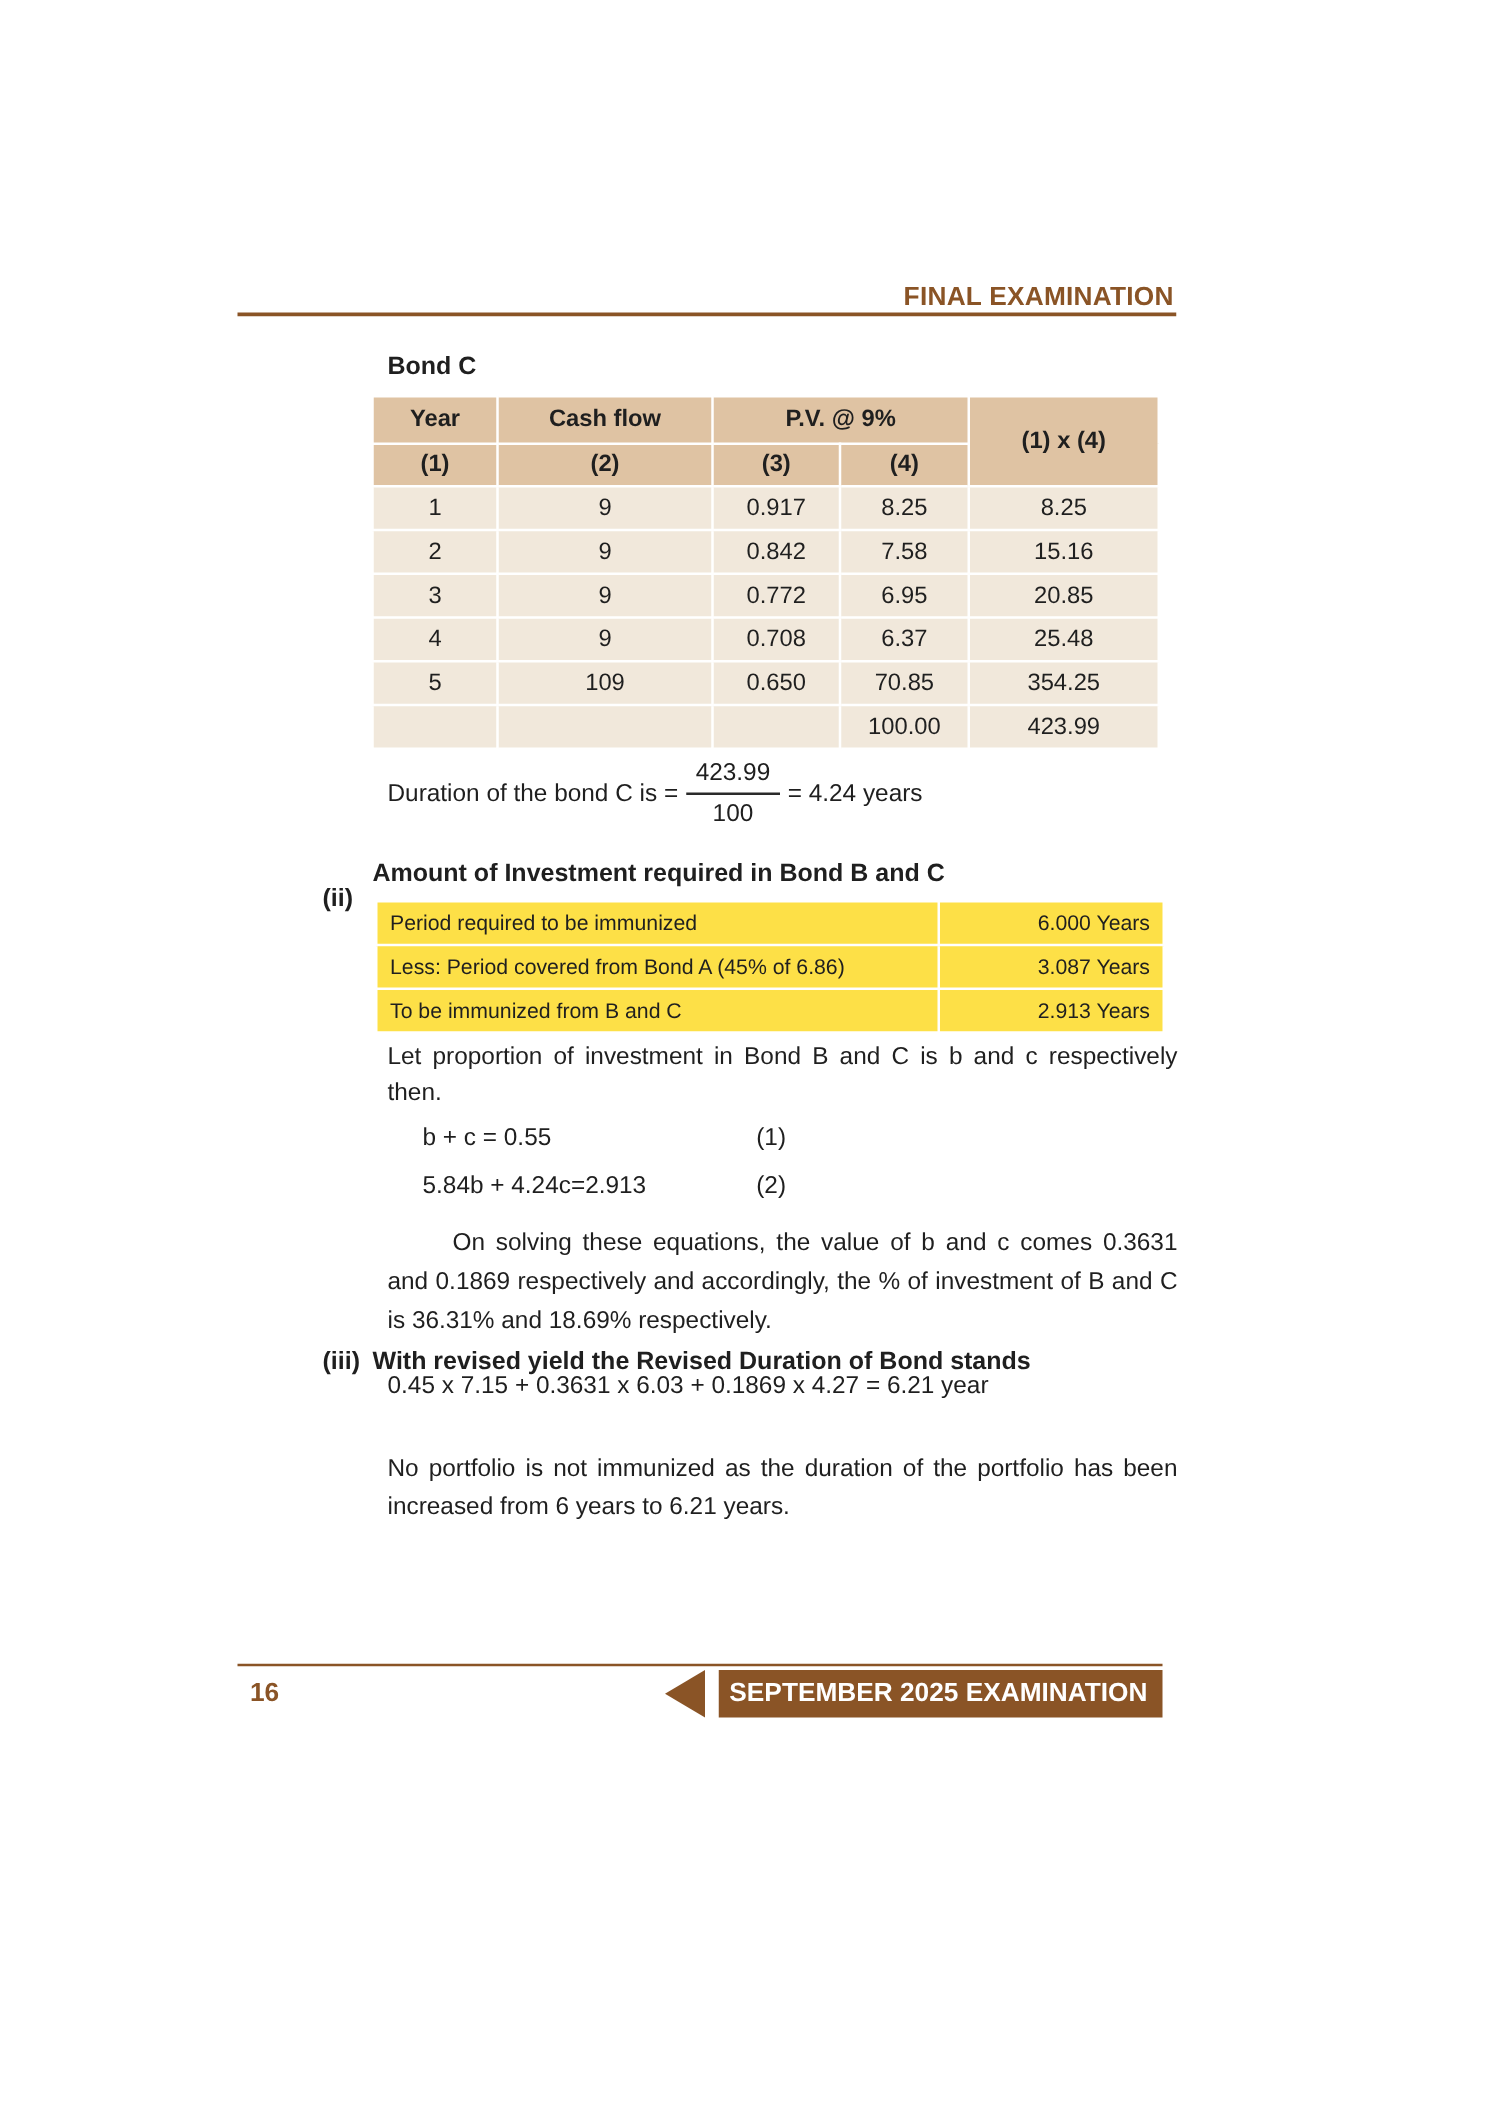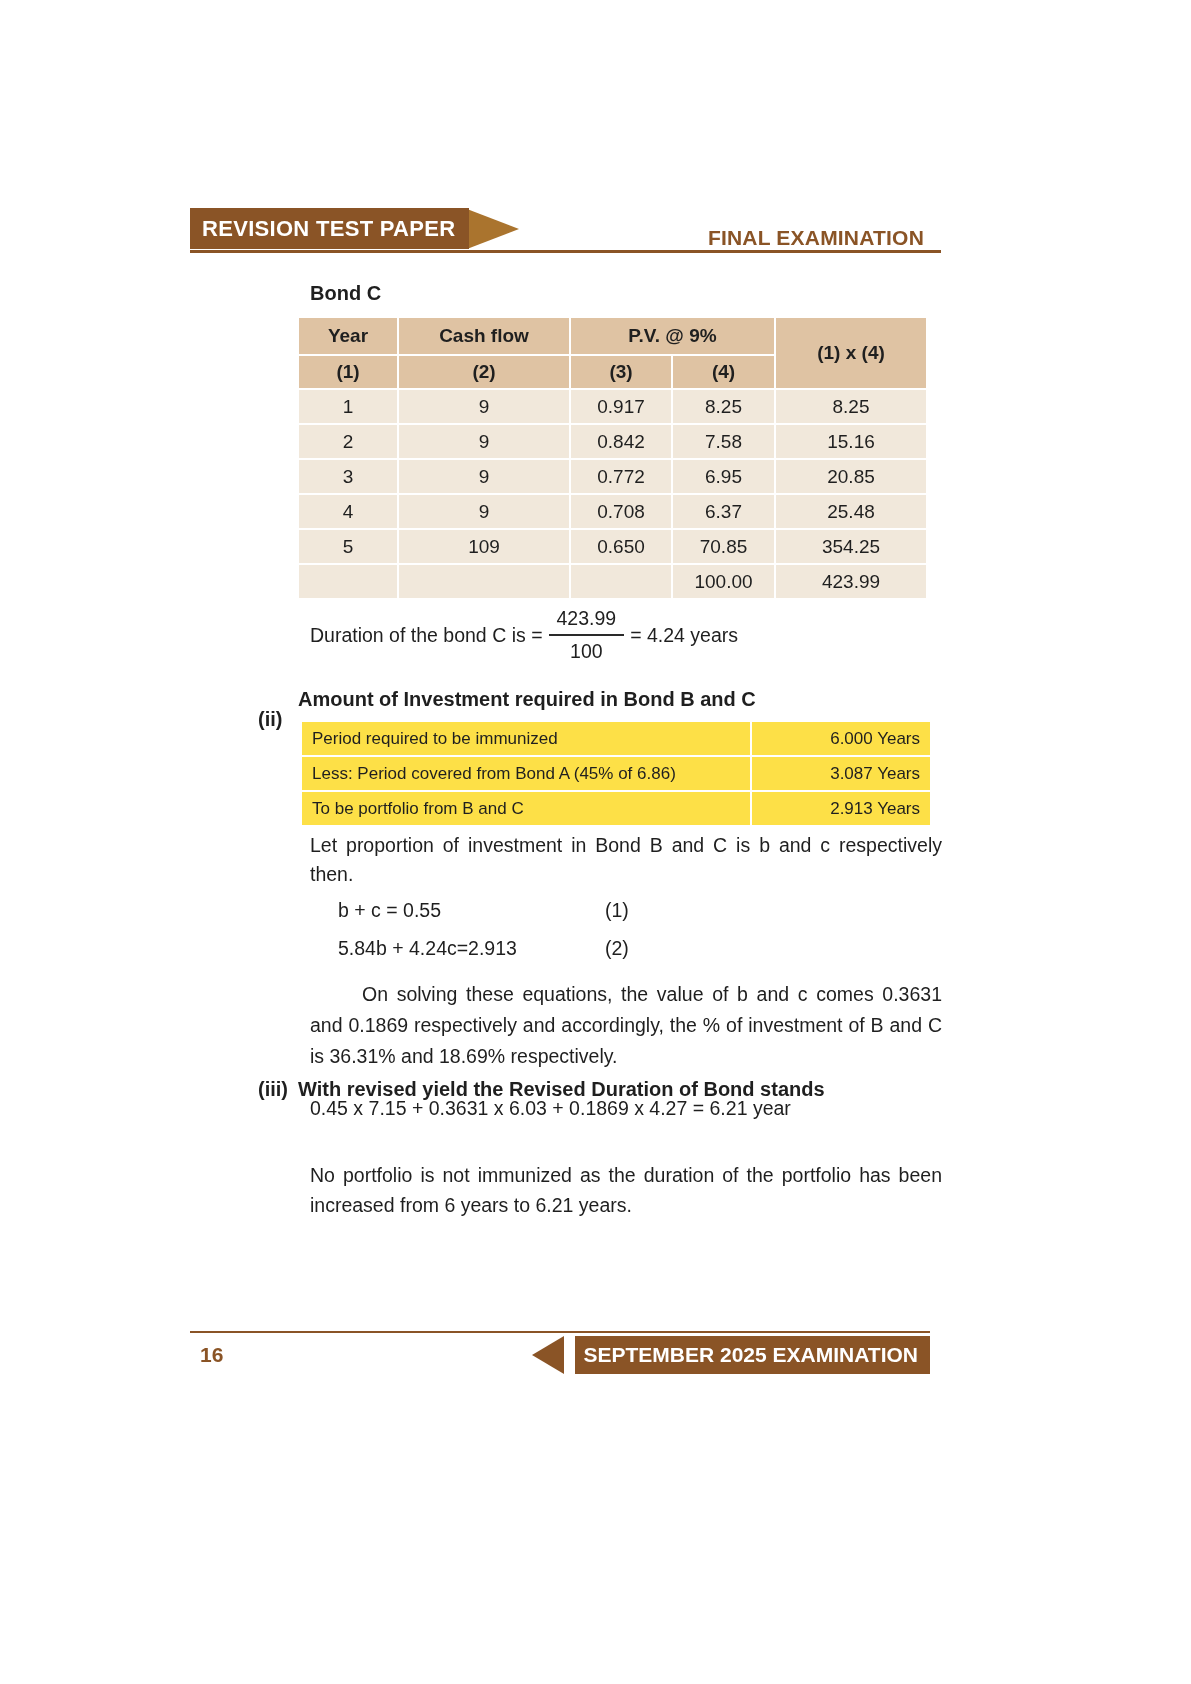--- a/index.html
+++ b/index.html
@@ -19,21 +19,21 @@
     position:relative; z-index:2; height:41px; display:flex; align-items:center;
     background:#8a5426; color:#ffffff; font-weight:bold; font-size:22px;
     padding:0 14px 0 12px; letter-spacing:0.3px;
   }
   .banner-arrow-right {
     width:0; height:0; margin-left:-2px;
     border-top:20.5px solid transparent; border-bottom:20.5px solid transparent;
     border-left:52px solid #aa742e;
   }
   .header-right {
-    position:absolute; right:267px; top:226px;
+    position:absolute; right:252px; top:226px;
     color:#8a5426; font-weight:bold; font-size:21px; letter-spacing:0.2px;
   }
   .header-rule { position:absolute; left:190px; top:250px; width:751px; height:3px; background:#8a5426; }
 
   
   .bond-title { position:absolute; left:310px; top:282px; font-size:20px; font-weight:bold; }
 
   
   .t1 { position:absolute; left:297px; top:316px; border-collapse:collapse; table-layout:fixed; }
   .t1 th, .t1 td {
@@ -83,24 +83,20 @@
     height:38px; display:flex; align-items:center;
     background:#8a5426; color:#ffffff; font-weight:bold; font-size:21px; padding:0 12px 0 8px;
   }
   .page-number { position:absolute; left:200px; top:1343px; color:#8a5426; font-weight:bold; font-size:21px; }
 </style>
 </head>
 <body>
 
 <div class="page">
 
-  <div class="header-banner">
-    <div class="bar">REVISION TEST PAPER</div>
-    <div class="banner-arrow-right"></div>
-  </div>
   <div class="header-right">FINAL EXAMINATION</div>
   <div class="header-rule"></div>
 
   <div class="bond-title">Bond C</div>
 
   <table class="t1">
     <colgroup>
       <col style="width:100px">
         <col style="width:172px">
         <col style="width:102px">
@@ -181,21 +177,21 @@
     <tbody>
       <tr>
         <td class="label">Period required to be immunized</td>
         <td class="value">6.000 Years</td>
       </tr>
       <tr>
         <td class="label">Less: Period covered from Bond A (45% of 6.86)</td>
         <td class="value">3.087 Years</td>
       </tr>
       <tr>
-        <td class="label">To be portfolio from B and C</td>
+        <td class="label">To be immunized from B and C</td>
         <td class="value">2.913 Years</td>
       </tr>
     </tbody>
   </table>
 
   <div class="para" style="top:831px">Let proportion of investment in Bond B and C is b and c respectively then.</div>
 
   <div class="eq-row" style="top:899px">
     <span>b + c = 0.55</span>
     <span class="eq-no">(1)</span>

